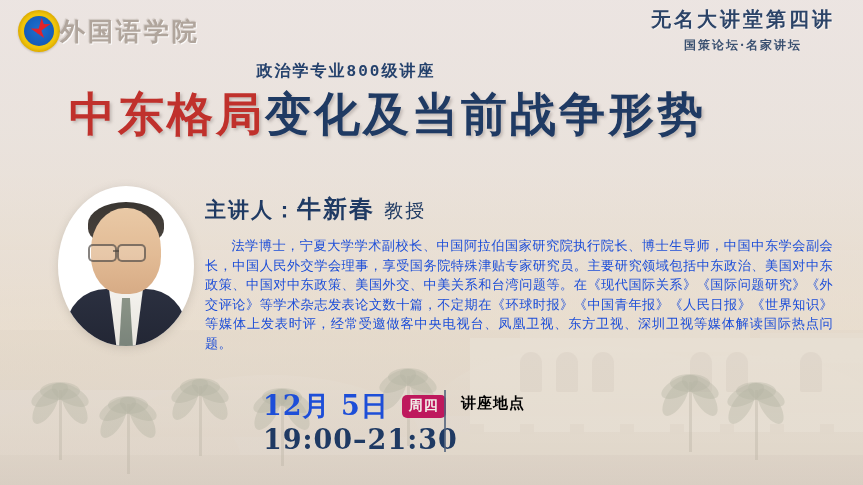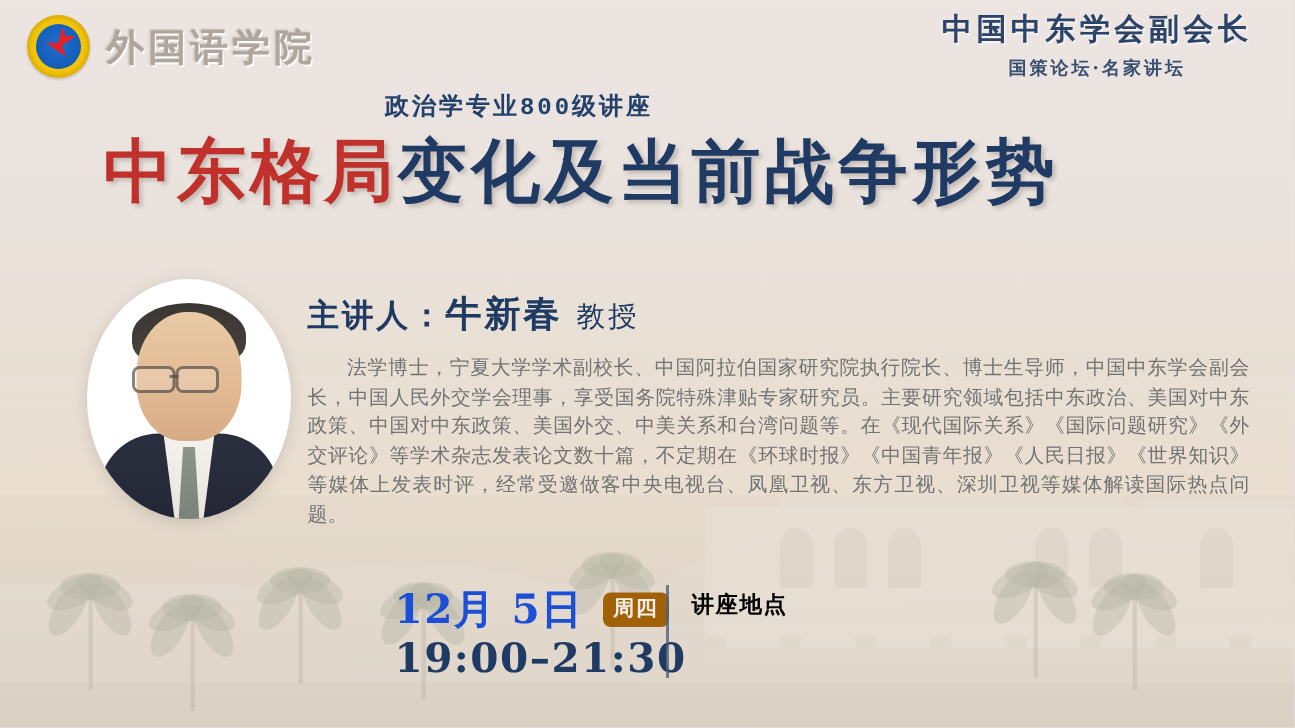--- a/index.html
+++ b/index.html
@@ -81,21 +81,21 @@
 
   
   .wash{
     position:absolute;left:0;top:0;width:863px;height:485px;
     background:linear-gradient(180deg,rgba(236,229,226,.92) 0%,rgba(235,228,222,.72) 30%,
                rgba(236,229,221,.55) 52%,rgba(238,232,225,.5) 72%,rgba(236,230,223,.45) 100%);
   }
 
   
   .header{position:absolute;left:0;top:0;width:863px;height:58px;}
-  .brand{position:absolute;left:18px;top:10px;display:flex;align-items:center;gap:11px;}
+  .brand{position:absolute;left:18px;top:10px;display:flex;align-items:center;gap:0;}
   .emblem{
     width:42px;height:42px;border-radius:50%;
     background:radial-gradient(circle at 50% 50%,#f2c90a 0%,#f0c40a 58%,#d9a800 72%,#f4d43c 86%,#c99b00 100%);
     display:flex;align-items:center;justify-content:center;
     box-shadow:0 1px 2px rgba(0,0,0,.18);
   }
   .emblem-inner{
     width:30px;height:30px;border-radius:50%;
     background:radial-gradient(circle at 50% 45%,#1e6fd0 0%,#155cb8 70%,#0e4792 100%);
     display:flex;align-items:center;justify-content:center;
@@ -189,35 +189,35 @@
   
   .speaker{
     position:absolute;left:205px;top:193px;
     font-family:"DejaVu Serif","Liberation Serif",serif;
     font-size:21px;color:#1f3a63;letter-spacing:2px;font-weight:bold;
   }
   .speaker .nm{font-size:24px;}
   .speaker .rank{font-size:19px;font-weight:normal;}
   .bio{
     position:absolute;left:205px;top:236px;width:628px;
-    font-family:Liberation Mono, monospace;
-    font-size:13.2px;line-height:19.6px;color:#737373;
+    font-family:Liberation Serif, serif;
+    font-size:13.2px;line-height:19.6px;color:#1d4ed8;
     text-align:justify;text-indent:2em;letter-spacing:.2px;
   }
 
   
   .when{position:absolute;left:263px;top:388px;}
   .when-row{display:flex;align-items:center;gap:13px;}
   .date{
     font-family:"DejaVu Serif","Liberation Serif",serif;
     font-size:27px;font-weight:bold;color:#1d4ed8;letter-spacing:1px;
   }
   .dow{
     display:inline-block;padding:2px 7px 3px;border-radius:5px;
-    background:#a16207;color:#f2efe9;font-size:14px;font-weight:bold;
+    background:#be185d;color:#f2efe9;font-size:14px;font-weight:bold;
     font-family:"DejaVu Serif","Liberation Serif",serif;letter-spacing:1px;
   }
   .time{
     margin-top:0;
     font-family:"DejaVu Serif","Liberation Serif",serif;
     font-size:27px;font-weight:bold;color:#1f3a63;letter-spacing:1px;
   }
   .divider{
     position:absolute;left:444px;top:390px;width:2px;height:62px;
     background:#50627c;opacity:.8;
@@ -333,21 +333,21 @@
   <div class="header">
     <div class="brand">
       <span class="emblem">
         <span class="emblem-inner">
             <span class="star"></span>
           </span>
       </span>
       <span class="brand-name">外国语学院</span>
     </div>
     <div class="series">
-      <div class="series-main">中国中东学会副会长</div>
+      <div class="series-main">无名大讲堂第四讲</div>
       <div class="series-sub">国策论坛·名家讲坛</div>
     </div>
   </div>
 
   <div class="kicker">政治学专业800级讲座</div>
   <div class="title">
     <span class="red">中东格局</span><span class="blue">变化及当前战争形势</span>
   </div>
 
   <div class="portrait">

